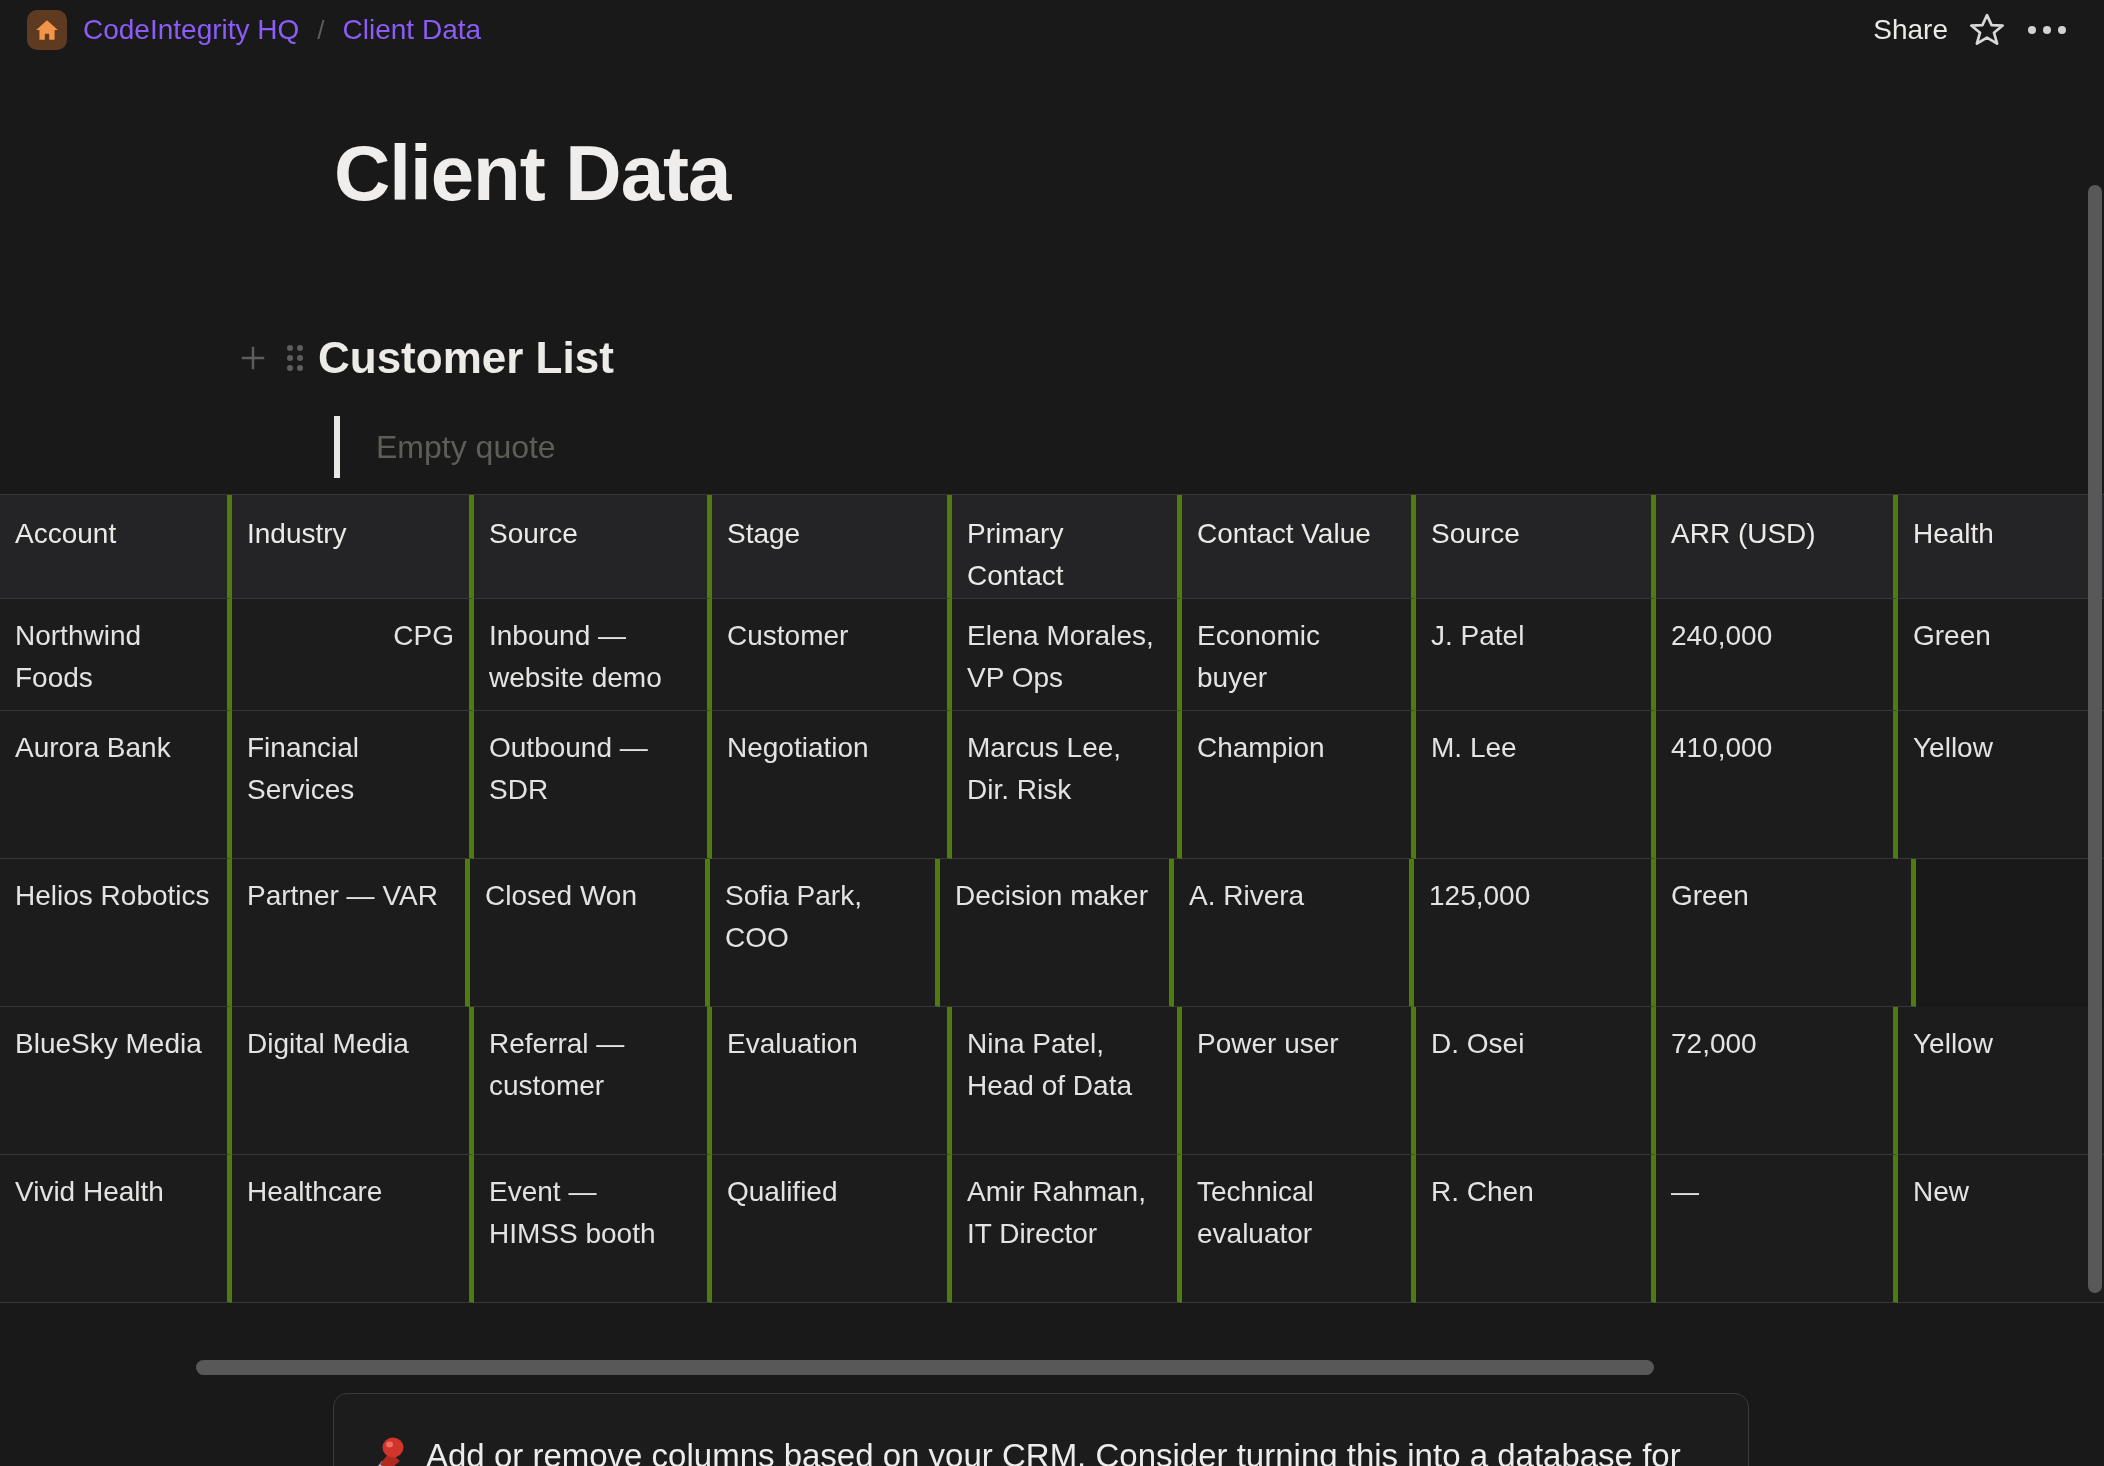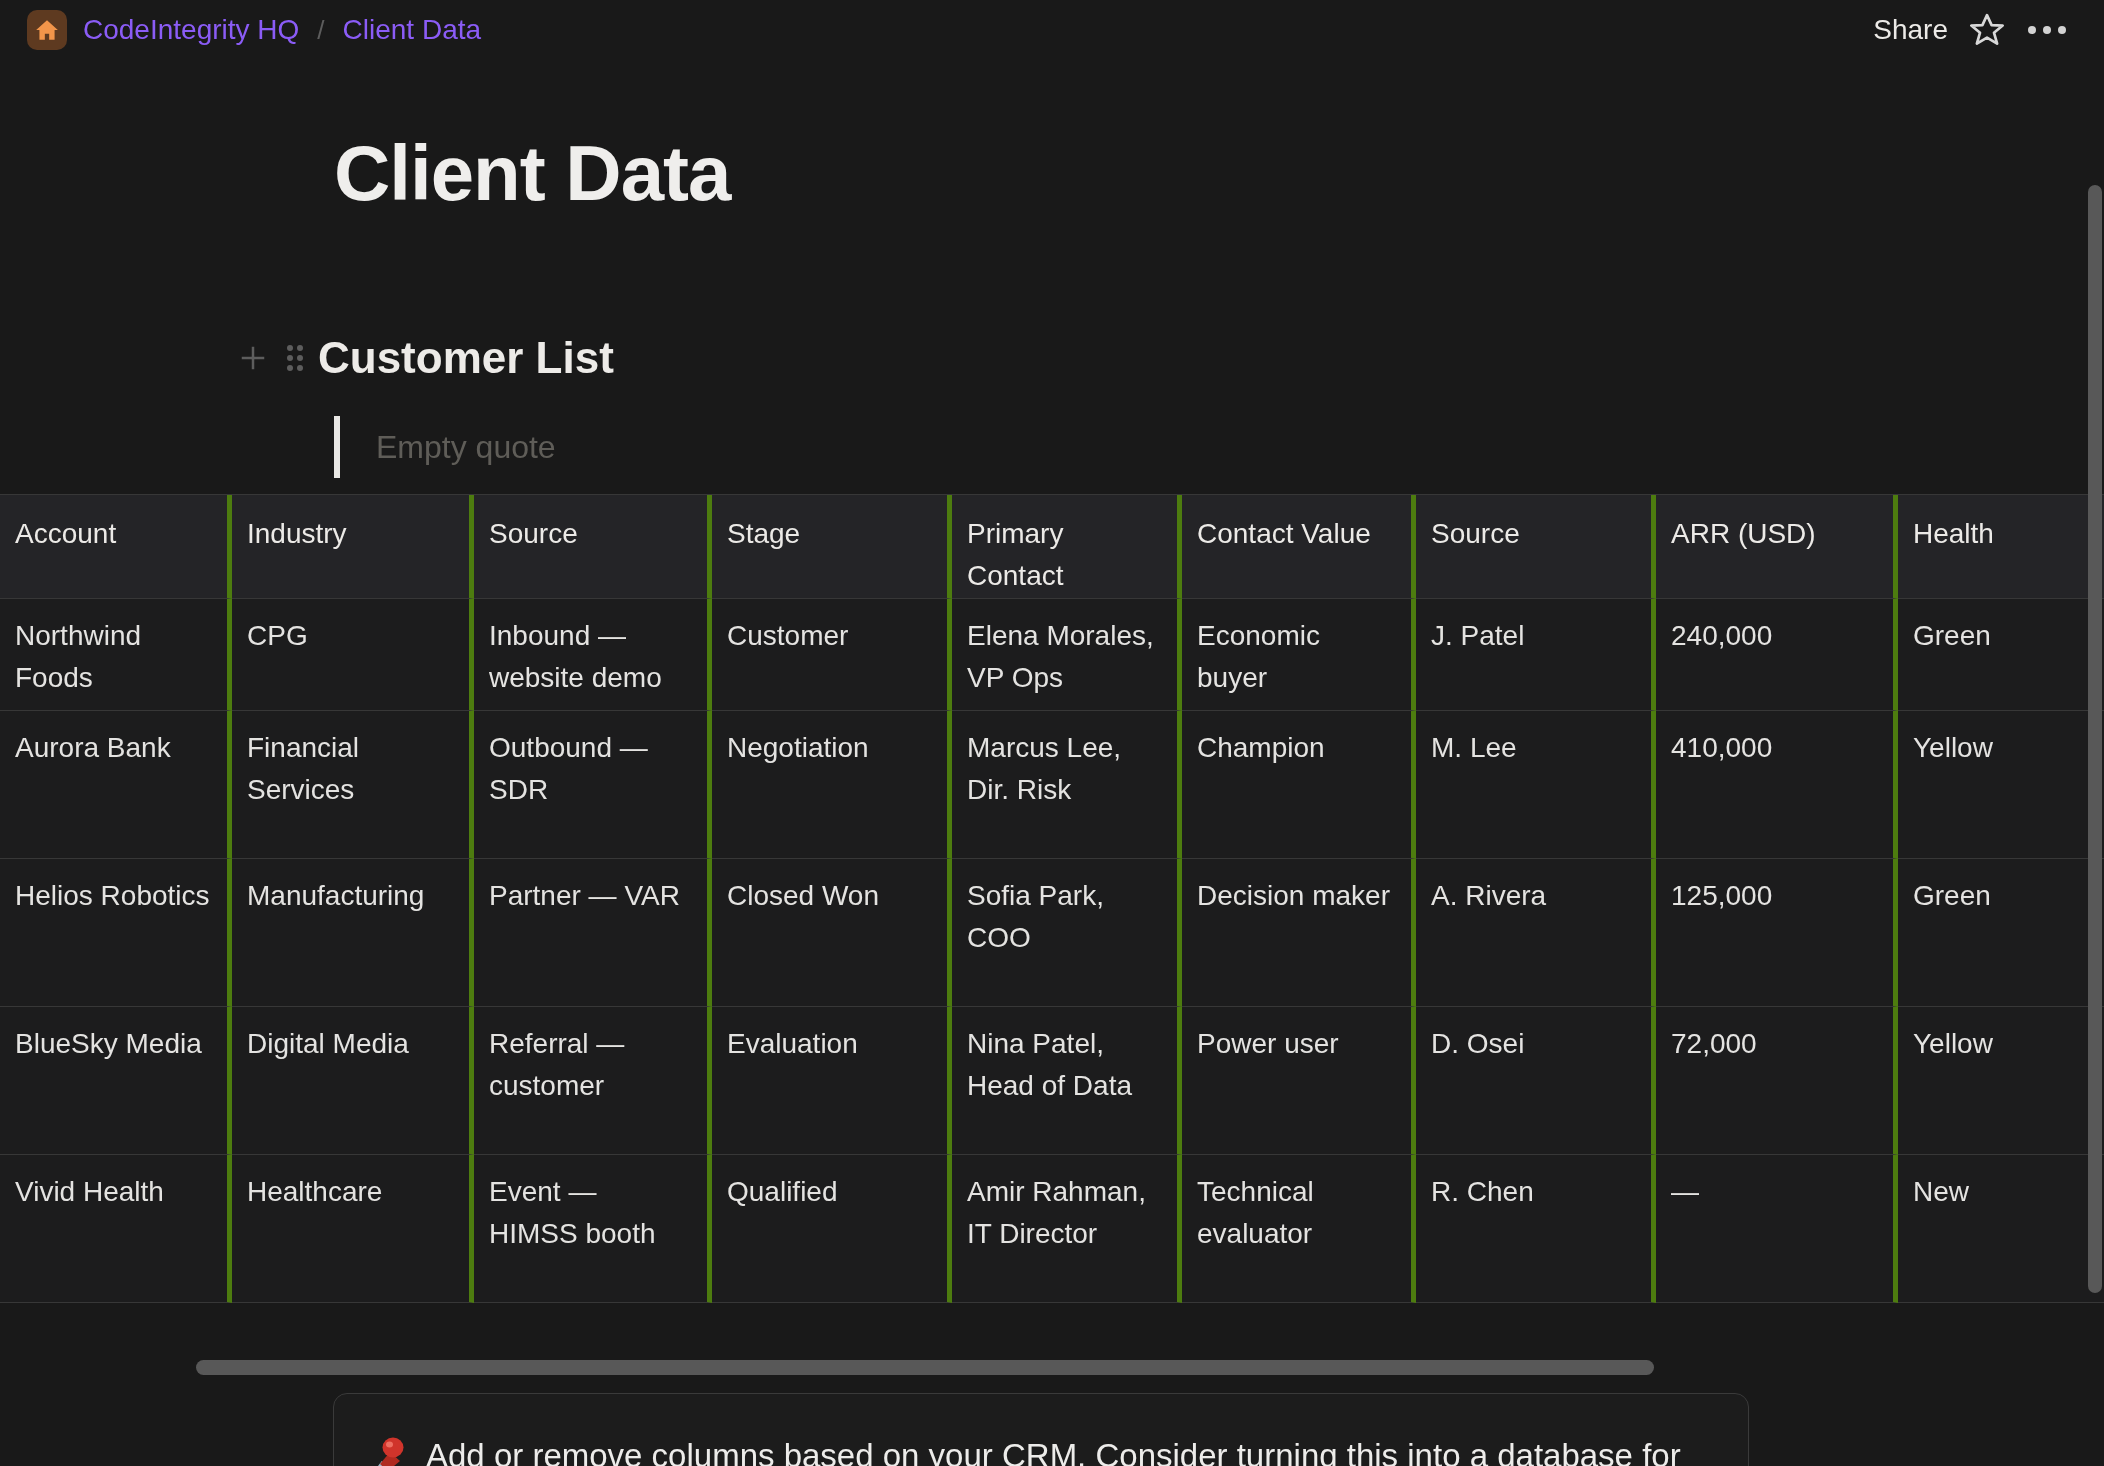--- a/index.html
+++ b/index.html
@@ -155,21 +155,21 @@
         <div class="tcell hcell" style="width: 238px; height: 104px;">Source</div>
         <div class="tcell hcell" style="width: 240px; height: 104px;">Stage</div>
         <div class="tcell hcell" style="width: 230px; height: 104px;">Primary Contact</div>
         <div class="tcell hcell" style="width: 234px; height: 104px;">Contact Value</div>
         <div class="tcell hcell" style="width: 240px; height: 104px;">Source</div>
         <div class="tcell hcell" style="width: 242px; height: 104px;">ARR (USD)</div>
         <div class="tcell hcell" style="width: 260px; height: 104px;">Health</div>
       </div>
       <div class="trow" style="height: 112px;">
         <div class="tcell" style="width: 232px; height: 112px;">Northwind Foods</div>
-        <div class="tcell" style="width: 242px; height: 112px;">CPG</div>
+        <div class="tcell" style="width: 242px; height: 112px; text-align: right;">CPG</div>
         <div class="tcell" style="width: 238px; height: 112px;">Inbound — website demo</div>
         <div class="tcell" style="width: 240px; height: 112px;">Customer</div>
         <div class="tcell" style="width: 230px; height: 112px;">Elena Morales, VP Ops</div>
         <div class="tcell" style="width: 234px; height: 112px;">Economic buyer</div>
         <div class="tcell" style="width: 240px; height: 112px;">J. Patel</div>
         <div class="tcell" style="width: 242px; height: 112px;">240,000</div>
         <div class="tcell" style="width: 260px; height: 112px;">Green</div>
       </div>
       <div class="trow" style="height: 148px;">
         <div class="tcell" style="width: 232px; height: 148px;">Aurora Bank</div>
@@ -177,21 +177,20 @@
         <div class="tcell" style="width: 238px; height: 148px;">Outbound — SDR</div>
         <div class="tcell" style="width: 240px; height: 148px;">Negotiation</div>
         <div class="tcell" style="width: 230px; height: 148px;">Marcus Lee, Dir. Risk</div>
         <div class="tcell" style="width: 234px; height: 148px;">Champion</div>
         <div class="tcell" style="width: 240px; height: 148px;">M. Lee</div>
         <div class="tcell" style="width: 242px; height: 148px;">410,000</div>
         <div class="tcell" style="width: 260px; height: 148px;">Yellow</div>
       </div>
       <div class="trow" style="height: 148px;">
         <div class="tcell" style="width: 232px; height: 148px;">Helios Robotics</div>
-        <div class="tcell" style="width: 242px; height: 148px;">Manufacturing</div>
         <div class="tcell" style="width: 238px; height: 148px;">Partner — VAR</div>
         <div class="tcell" style="width: 240px; height: 148px;">Closed Won</div>
         <div class="tcell" style="width: 230px; height: 148px;">Sofia Park, COO</div>
         <div class="tcell" style="width: 234px; height: 148px;">Decision maker</div>
         <div class="tcell" style="width: 240px; height: 148px;">A. Rivera</div>
         <div class="tcell" style="width: 242px; height: 148px;">125,000</div>
         <div class="tcell" style="width: 260px; height: 148px;">Green</div>
       </div>
       <div class="trow" style="height: 148px;">
         <div class="tcell" style="width: 232px; height: 148px;">BlueSky Media</div>

